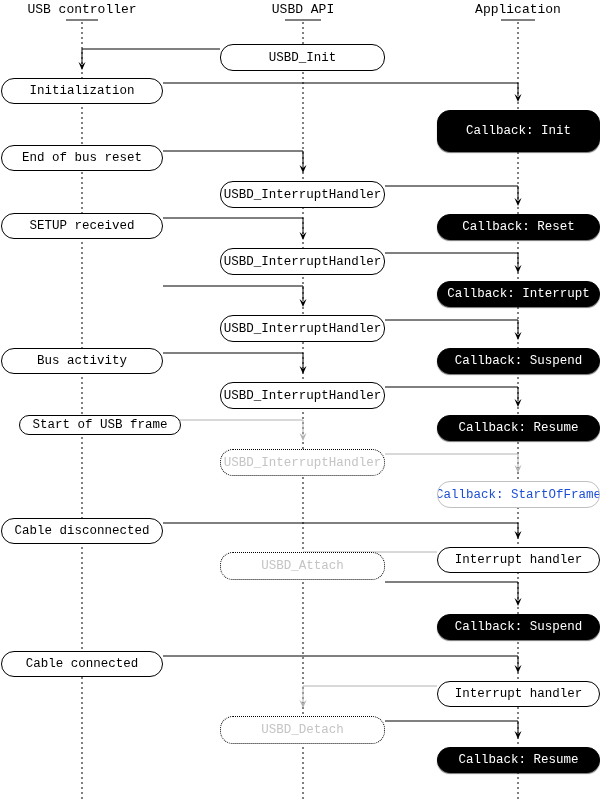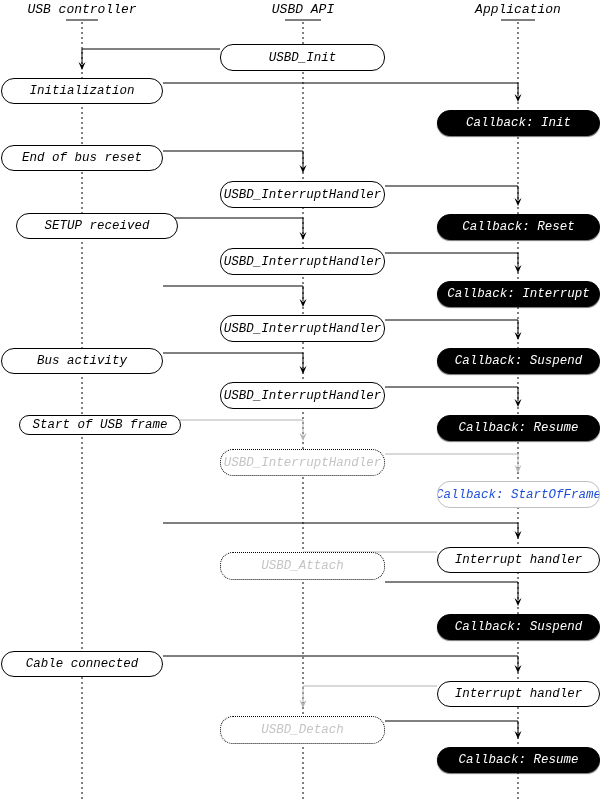--- a/index.html
+++ b/index.html
@@ -1,20 +1,19 @@
 <!DOCTYPE html>
 <html><head>
 <meta charset="utf-8">
 <style>
   html,body{margin:0;padding:0;background:#ffffff;}
   #stage{
     position:relative;width:600px;height:804px;background:#ffffff;
     font-family:"Liberation Mono","DejaVu Sans Mono",monospace;
     overflow:hidden;
-    font-style:italic;
   }
   #wires{position:absolute;left:0;top:0;z-index:0;}
   .col-header{
     position:absolute;top:2px;transform:translateX(-50%);
     font-size:13px;color:#000;white-space:nowrap;z-index:2;
   }
   .node{
     position:absolute;z-index:1;box-sizing:border-box;
     display:flex;align-items:center;justify-content:center;
     font-size:12.5px;white-space:nowrap;
@@ -121,41 +120,42 @@
         <polygon class="tip" points="518,739 514.5,731 518,734 521.5,731"></polygon>
     </g>
   </svg>
 
   <div class="col-header" style="left:82px">USB controller</div>
   <div class="col-header" style="left:303px">USBD API</div>
   <div class="col-header" style="left:518px">Application</div>
 
   <div class="node" style="left:220px;top:36px;width:165px;height:27px">USBD_Init</div>
   <div class="node" style="left:1px;top:70px;width:162px;height:26px">Initialization</div>
-  <div class="node callback" style="left:437px;top:102px;width:163px;height:26px">Callback: Init</div>
+  <div class="node callback" style="left:437px;top:102px;width:163px;height:42px">Callback: Init</div>
 
   <div class="node" style="left:1px;top:137px;width:162px;height:26px">End of bus reset</div>
   <div class="node" style="left:220px;top:173px;width:165px;height:27px">USBD_InterruptHandler</div>
   <div class="node callback" style="left:437px;top:206px;width:163px;height:26px">Callback: Reset</div>
 
-  <div class="node" style="left:16px;top:205px;width:162px;height:26px">SETUP received</div>
+  <div class="node" style="left:1px;top:205px;width:162px;height:26px">SETUP received</div>
   <div class="node" style="left:220px;top:240px;width:165px;height:27px">USBD_InterruptHandler</div>
   <div class="node callback" style="left:437px;top:273px;width:163px;height:26px">Callback: Interrupt</div>
 
   <div class="node" style="left:220px;top:307px;width:165px;height:27px">USBD_InterruptHandler</div>
   <div class="node callback" style="left:437px;top:340px;width:163px;height:26px">Callback: Suspend</div>
 
   <div class="node" style="left:1px;top:340px;width:162px;height:26px">Bus activity</div>
   <div class="node" style="left:220px;top:374px;width:165px;height:27px">USBD_InterruptHandler</div>
   <div class="node callback" style="left:437px;top:407px;width:163px;height:26px">Callback: Resume</div>
 
   <div class="node" style="left:19px;top:407px;width:162px;height:20px">Start of USB frame</div>
   <div class="node ghost-api" style="left:220px;top:441px;width:165px;height:27px">USBD_InterruptHandler</div>
   <div class="node ghost-callback" style="left:437px;top:473px;width:163px;height:27px">Callback: StartOfFrame</div>
 
+  <div class="node" style="left:1px;top:510px;width:162px;height:26px">Cable disconnected</div>
   <div class="node" style="left:437px;top:539px;width:163px;height:26px">Interrupt handler</div>
   <div class="node ghost-api" style="left:220px;top:544px;width:165px;height:28px">USBD_Attach</div>
   <div class="node callback" style="left:437px;top:606px;width:163px;height:26px">Callback: Suspend</div>
 
   <div class="node" style="left:1px;top:643px;width:162px;height:26px">Cable connected</div>
   <div class="node" style="left:437px;top:673px;width:163px;height:26px">Interrupt handler</div>
   <div class="node ghost-api" style="left:220px;top:708px;width:165px;height:28px">USBD_Detach</div>
   <div class="node callback" style="left:437px;top:739px;width:163px;height:26px">Callback: Resume</div>
 
 </div>

